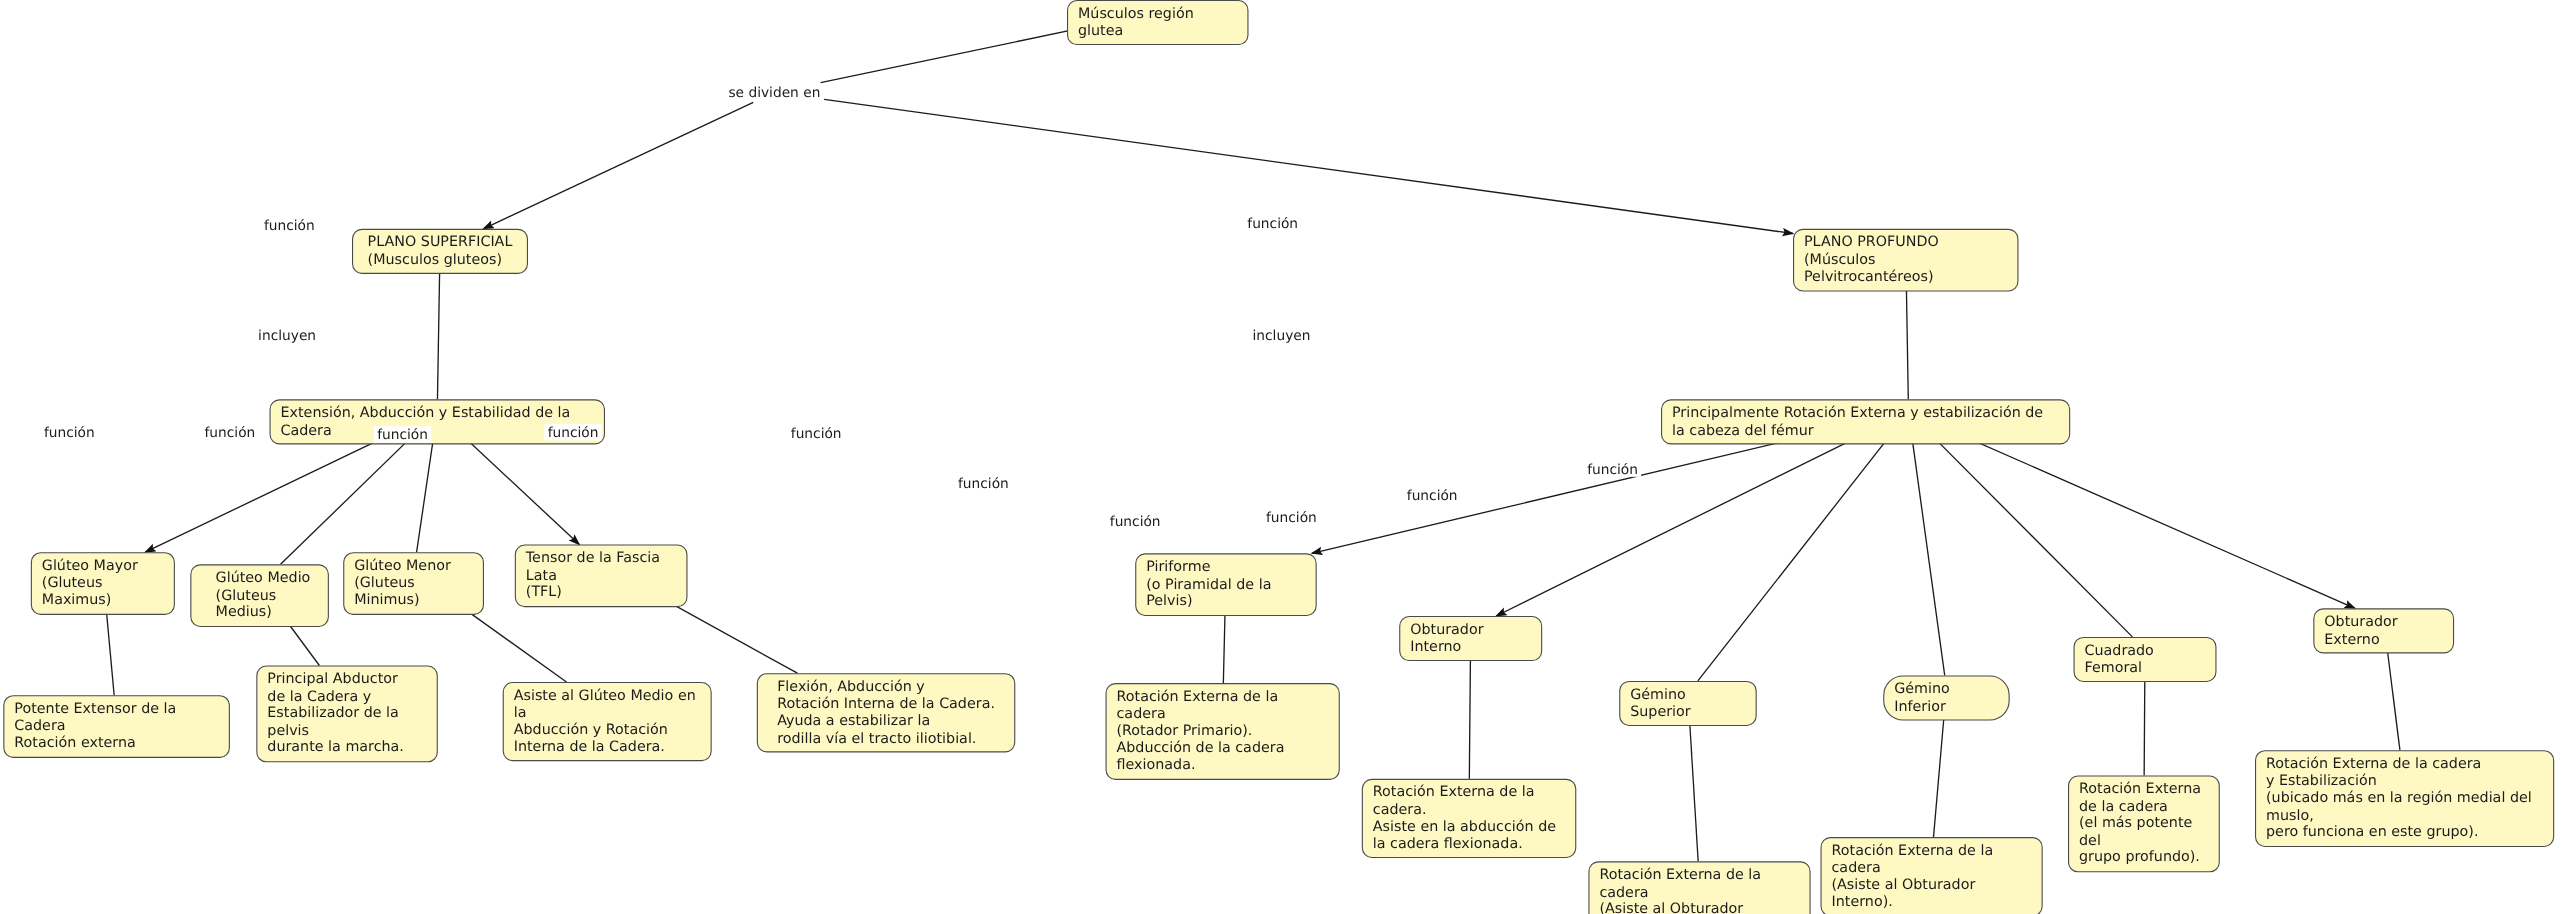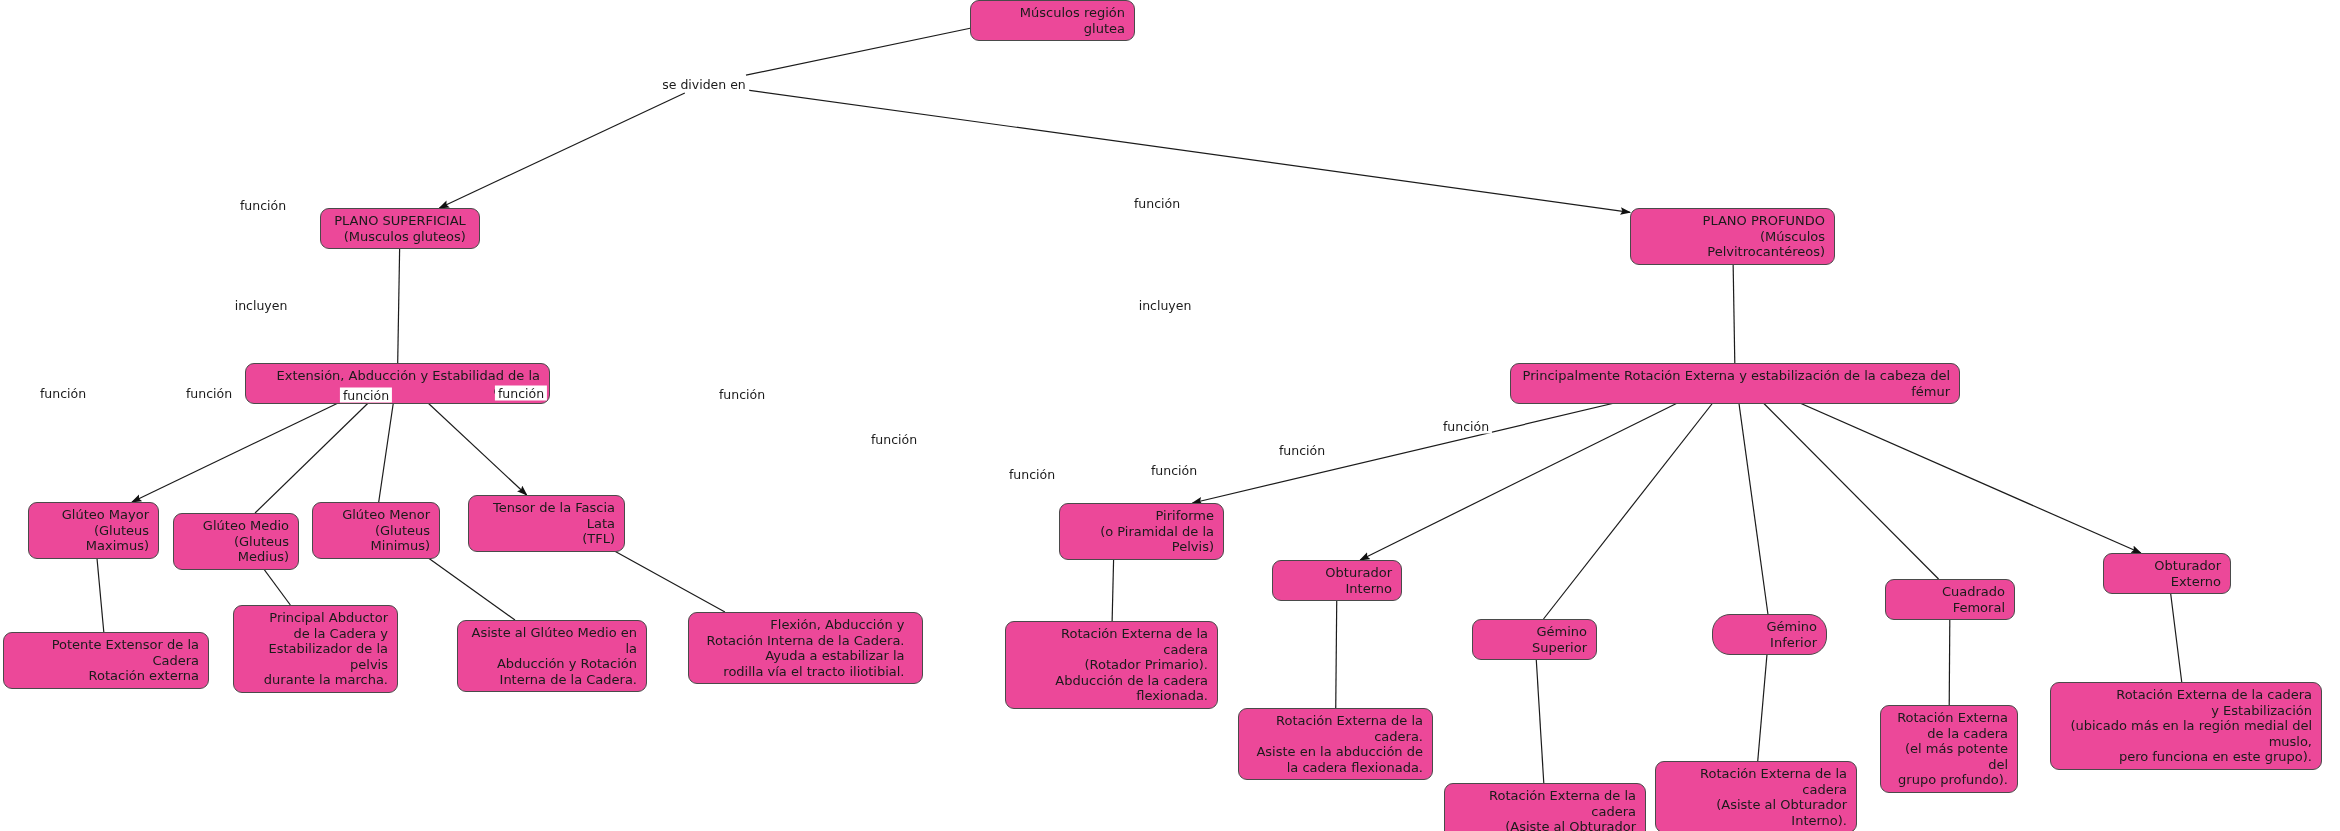--- a/index.html
+++ b/index.html
@@ -19,27 +19,27 @@
     position: absolute;
     left: 0;
     top: 0;
     width: 2340px;
     height: 831px;
     pointer-events: none;
   }
   .node {
     position: absolute;
     box-sizing: border-box;
-    background: #ec4899;
+    background: #fef9c3;
     border: 1px solid #4a4a4a;
     border-radius: 9px;
     color: #1b1b1b;
     font-size: 13px;
     line-height: 15.5px;
-    text-align: right;
+    text-align: left;
     display: flex;
     align-items: center;
     justify-content: center;
     padding: 4px 9px;
     white-space: pre-line;
     z-index: 2;
   }
   .edge-label {
     position: absolute;
     font-size: 12.5px;
@@ -89,21 +89,21 @@
         <line x1="2168.4422442244227" y1="576" x2="2181.7359735973596" y2="682" stroke="#1b1b1b" stroke-width="1.2"></line>
       </g>
   </svg>
   <div id="node-layer">
       <div class="node" style="left: 970px; top: 0px; width: 165px; min-height: 22px;">Músculos región glutea</div>
       <div class="node" style="left: 320px; top: 208px; width: 160px; min-height: 37px;">PLANO SUPERFICIAL
 (Musculos gluteos)</div>
       <div class="node" style="left: 1630px; top: 208px; width: 205px; min-height: 37px;">PLANO PROFUNDO
 (Músculos Pelvitrocantéreos)</div>
       <div class="node" style="left: 245px; top: 363px; width: 305px; min-height: 23px;">Extensión, Abducción y Estabilidad de la Cadera</div>
-      <div class="node" style="left: 1510px; top: 363px; width: 450px; min-height: 23px;">Principalmente Rotación Externa y estabilización de la cabeza del fémur</div>
+      <div class="node" style="left: 1510px; top: 363px; width: 372px; min-height: 23px;">Principalmente Rotación Externa y estabilización de la cabeza del fémur</div>
       <div class="node" style="left: 28px; top: 502px; width: 131px; min-height: 37px;">Glúteo Mayor
 (Gluteus Maximus)</div>
       <div class="node" style="left: 173px; top: 513px; width: 126px; min-height: 37px; padding-left: 22px;">Glúteo Medio
 (Gluteus Medius)</div>
       <div class="node" style="left: 312px; top: 502px; width: 128px; min-height: 37px;">Glúteo Menor
 (Gluteus Minimus)</div>
       <div class="node" style="left: 468px; top: 495px; width: 157px; min-height: 37px;">Tensor de la Fascia Lata
 (TFL)</div>
       <div class="node" style="left: 3px; top: 632px; width: 206px; min-height: 37px;">Potente Extensor de la Cadera
 Rotación externa</div>
@@ -111,21 +111,21 @@
 de la Cadera y
 Estabilizador de la pelvis
 durante la marcha.</div>
       <div class="node" style="left: 457px; top: 620px; width: 190px; min-height: 53px;">Asiste al Glúteo Medio en la
 Abducción y Rotación
 Interna de la Cadera.</div>
       <div class="node" style="left: 688px; top: 612px; width: 235px; min-height: 68px;">Flexión, Abducción y
 Rotación Interna de la Cadera.
 Ayuda a estabilizar la
 rodilla vía el tracto iliotibial.</div>
-      <div class="node" style="left: 1032px; top: 503px; width: 165px; min-height: 37px; margin-left: 27px;">Piriforme
+      <div class="node" style="left: 1032px; top: 503px; width: 165px; min-height: 37px;">Piriforme
 (o Piramidal de la Pelvis)</div>
       <div class="node" style="left: 1272px; top: 560px; width: 130px; min-height: 23px;">Obturador Interno</div>
       <div class="node" style="left: 1472px; top: 619px; width: 125px; min-height: 23px;">Gémino Superior</div>
       <div class="node" style="left: 1712px; top: 614px; width: 115px; min-height: 23px; border-radius: 18px;">Gémino Inferior</div>
       <div class="node" style="left: 1885px; top: 579px; width: 130px; min-height: 23px;">Cuadrado Femoral</div>
       <div class="node" style="left: 2103px; top: 553px; width: 128px; min-height: 23px;">Obturador Externo</div>
       <div class="node" style="left: 1005px; top: 621px; width: 213px; min-height: 53px;">Rotación Externa de la cadera
 (Rotador Primario).
 Abducción de la cadera flexionada.</div>
       <div class="node" style="left: 1238px; top: 708px; width: 195px; min-height: 53px;">Rotación Externa de la cadera.

